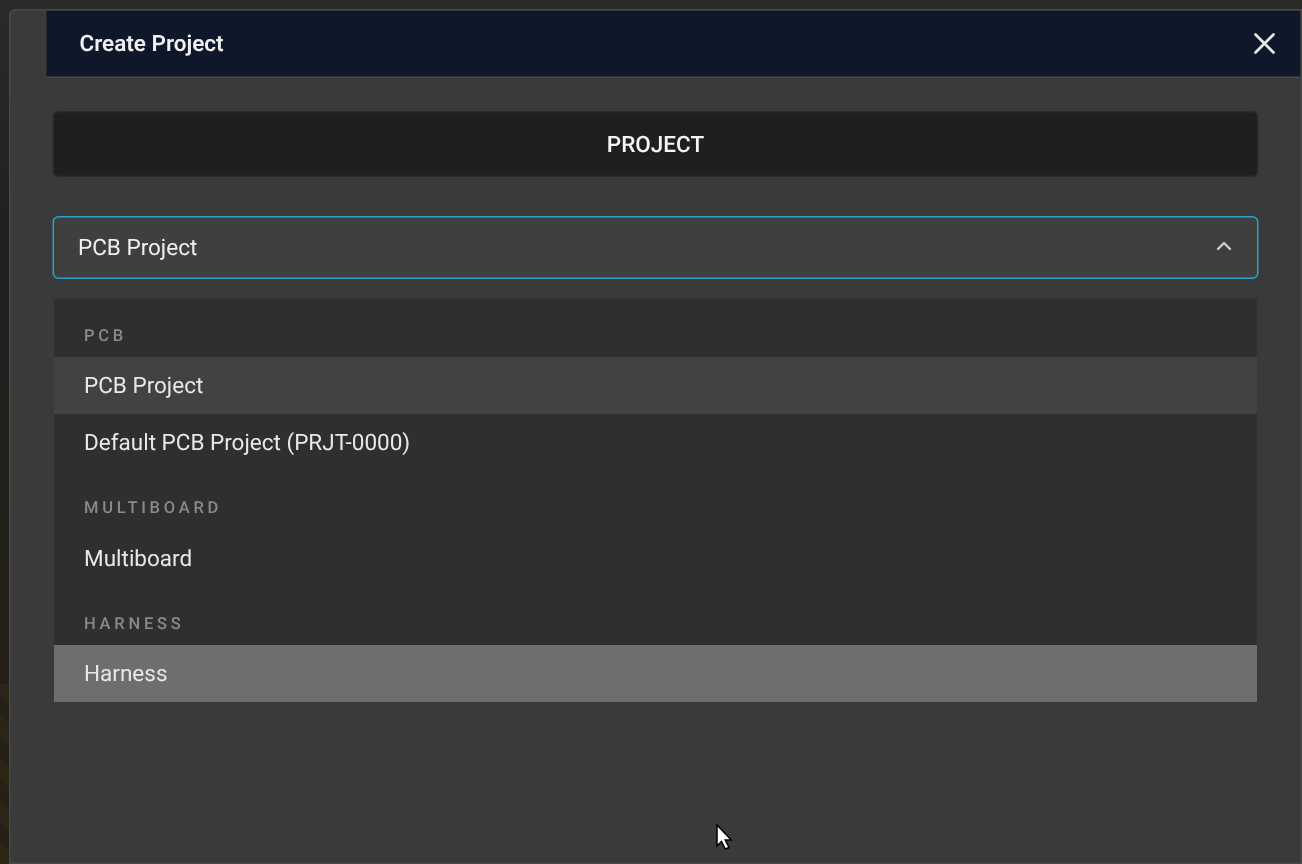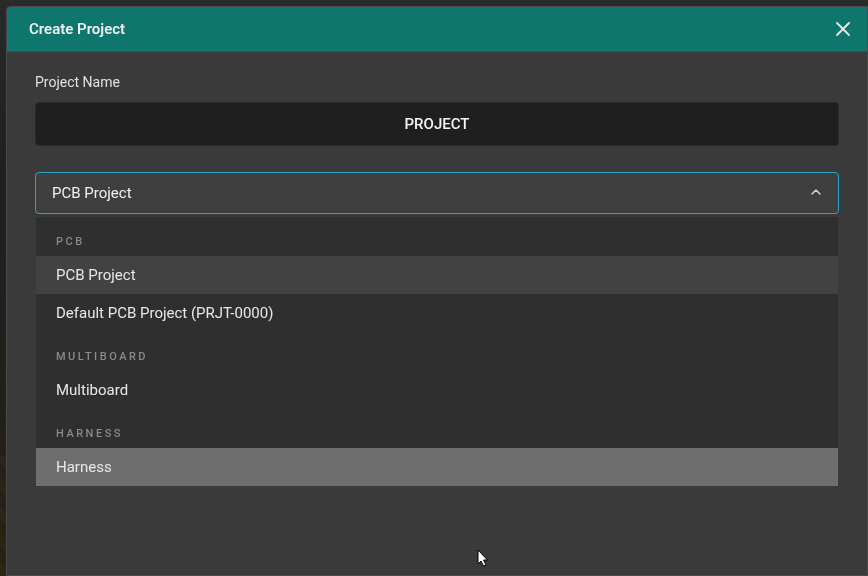--- a/index.html
+++ b/index.html
@@ -33,21 +33,22 @@
     display: flex;
     flex-direction: column;
     overflow: hidden;
   }
   .dialog-header {
     display: flex;
     align-items: center;
     justify-content: space-between;
     padding: 12px 14px 12px 22px;
     border-bottom: 1px solid #4a4a4a;
-    background: #0f766e;
+    background: #0f172a;
+    margin-left: 24px;
   }
   .dialog-title {
     font-size: 15px;
     font-weight: 600;
     color: #f0f0f0;
   }
   .close-btn {
     width: 20px;
     height: 20px;
     display: flex;
@@ -101,21 +102,21 @@
     cursor: pointer;
   }
   .chev {
     color: #d0d0d0;
   }
   .dropdown {
     position: absolute;
     top: 100%;
     left: 0;
     right: 0;
-    margin-top: 3px;
+    margin-top: 13px;
     background: #2f2f2f;
     border: 1px solid #3a3a3a;
     border-top: none;
     border-radius: 0 0 4px 4px;
     z-index: 10;
   }
   .group-label {
     font-size: 11px;
     letter-spacing: 2.5px;
     color: #8a8a8a;
@@ -153,21 +154,20 @@
     <div class="dialog-title">Create Project</div>
     <div class="close-btn">
       <svg width="14" height="14" viewBox="0 0 14 14">
           <path d="M1 1 L13 13 M13 1 L1 13" stroke="currentColor" stroke-width="1.8" stroke-linecap="round"></path>
         </svg>
     </div>
   </div>
 
   <div class="dialog-body">
 
-    <div class="field-label">Project Name</div>
     <input class="text-input" type="text" value="PROJECT" style="">
 
 
     <div class="select-wrap">
       <div class="select-trigger">
         <span>PCB Project</span>
         <span class="chev">
           <svg width="12" height="12" viewBox="0 0 12 12">
               <path d="M2 8 L6 4 L10 8" stroke="currentColor" stroke-width="1.6" fill="none" stroke-linecap="round" stroke-linejoin="round"></path>
             </svg>

